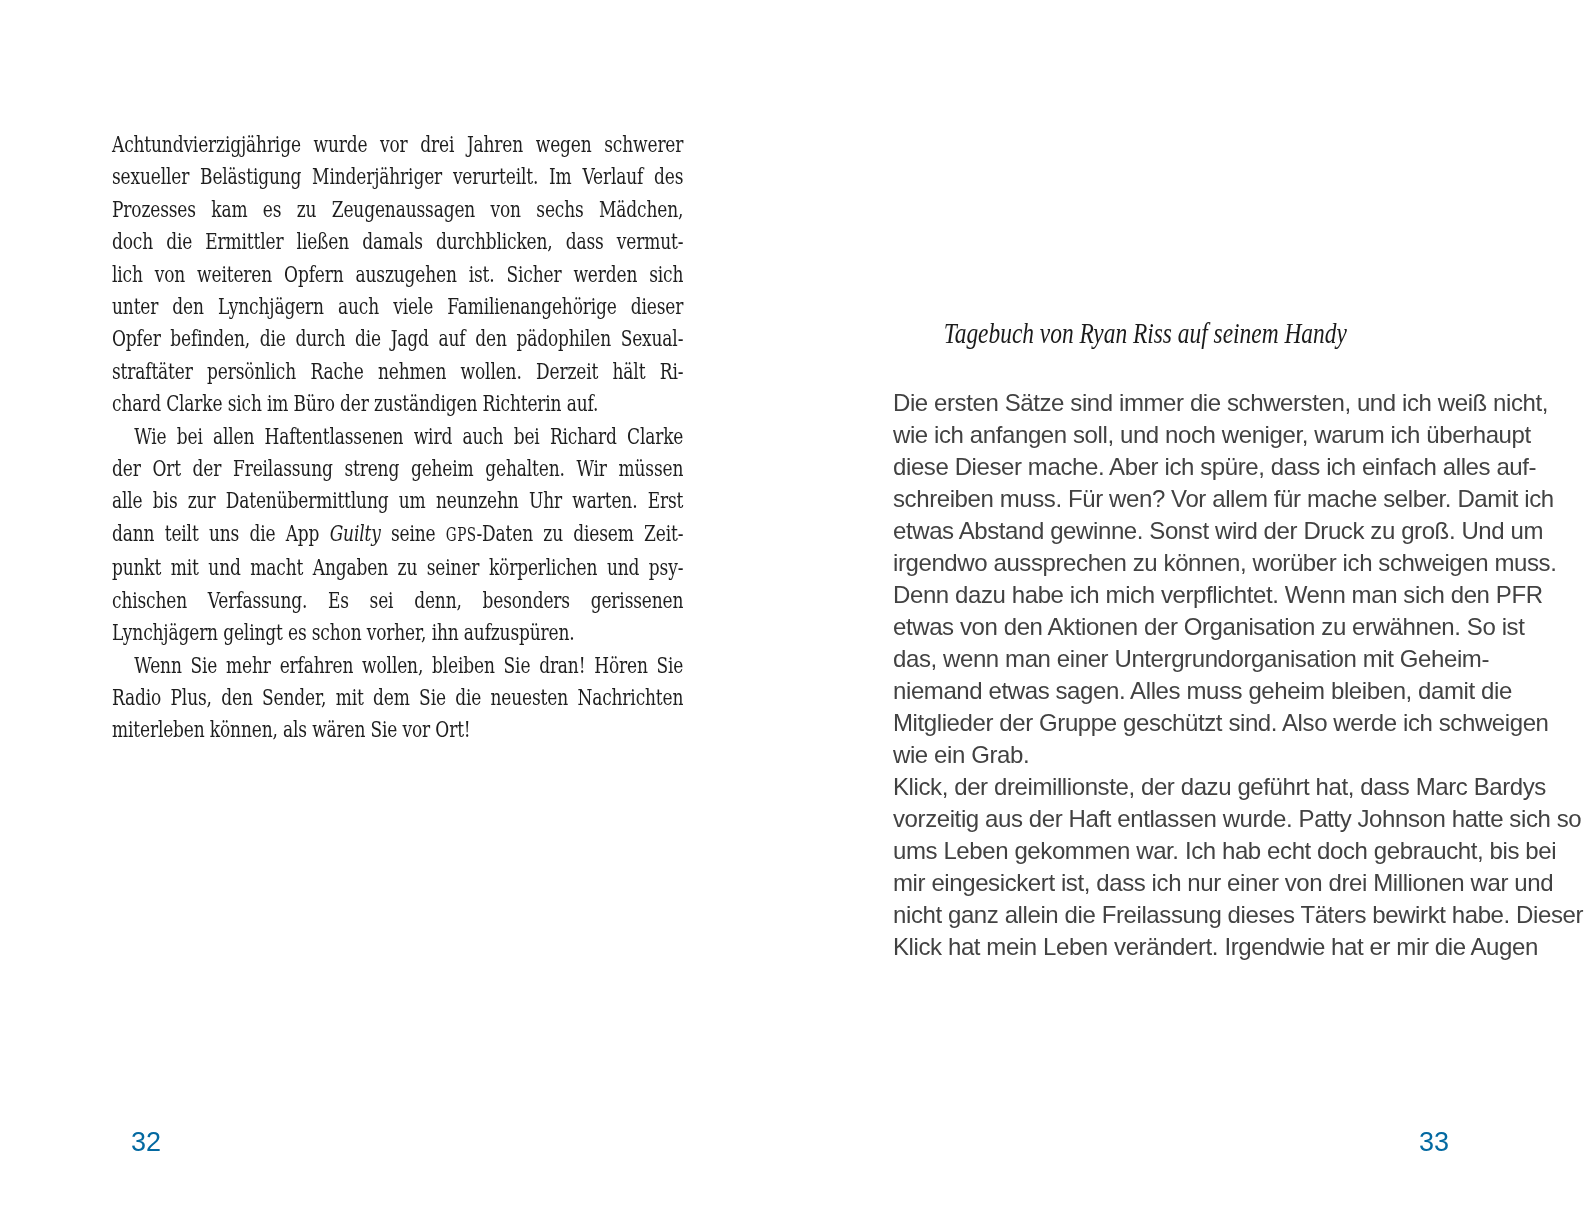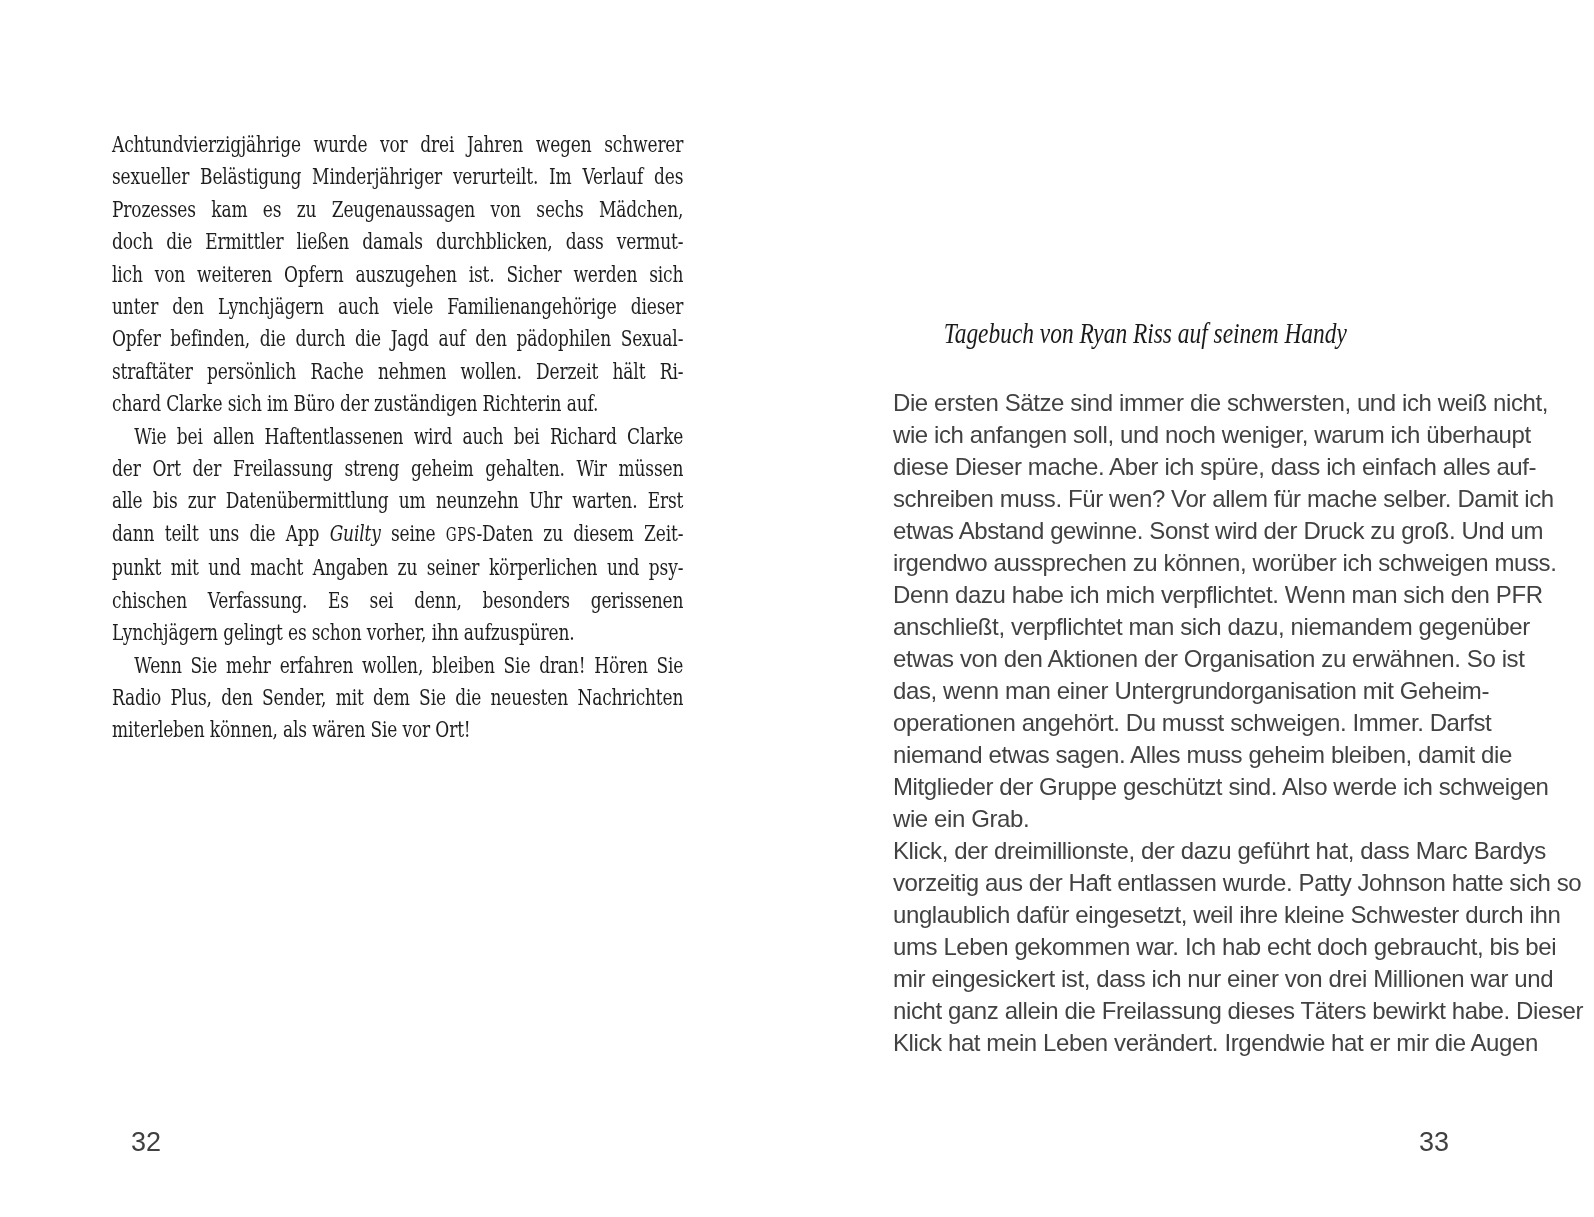--- a/index.html
+++ b/index.html
@@ -44,21 +44,21 @@
     font-style:italic;
     font-size:30px;
     color:#1b1b1b;
     white-space:nowrap;
   }
   
   .folio{
     position:absolute;
     font-family:"Liberation Sans",sans-serif;
     font-size:27px;line-height:31px;
-    color:#404040;
+    color:#0369a1;
   }
   .folio-left{left:131px;top:1100px;}
   .folio-right{left:1419px;top:1100px;}
   
   .italic{font-style:italic;}
   .smallcaps{font-size:0.8em;letter-spacing:0.6px;}
 </style>
 </head>
 <body>
 
@@ -94,30 +94,27 @@
       <span class="heading">Tagebuch von Ryan Riss auf seinem Handy</span>
     </div>
     <div class="body-right" id="rightLines">
         <div class="line">Die ersten Sätze sind immer die schwersten, und ich weiß nicht,</div>
         <div class="line">wie ich anfangen soll, und noch weniger, warum ich überhaupt</div>
         <div class="line">diese Dieser mache. Aber ich spüre, dass ich einfach alles auf-</div>
         <div class="line">schreiben muss. Für wen? Vor allem für mache selber. Damit ich</div>
         <div class="line">etwas Abstand gewinne. Sonst wird der Druck zu groß. Und um</div>
         <div class="line">irgendwo aussprechen zu können, worüber ich schweigen muss.</div>
         <div class="line">Denn dazu habe ich mich verpflichtet. Wenn man sich den PFR</div>
-        <div class="line">anschließt, verpflichtet man sich dazu, niemandem gegenüber</div>
         <div class="line">etwas von den Aktionen der Organisation zu erwähnen. So ist</div>
         <div class="line">das, wenn man einer Untergrundorganisation mit Geheim-</div>
-        <div class="line">operationen angehört. Du musst schweigen. Immer. Darfst</div>
         <div class="line">niemand etwas sagen. Alles muss geheim bleiben, damit die</div>
         <div class="line">Mitglieder der Gruppe geschützt sind. Also werde ich schweigen</div>
         <div class="line">wie ein Grab.</div>
         <div class="line">Klick, der dreimillionste, der dazu geführt hat, dass Marc Bardys</div>
         <div class="line">vorzeitig aus der Haft entlassen wurde. Patty Johnson hatte sich so</div>
-        <div class="line">unglaublich dafür eingesetzt, weil ihre kleine Schwester durch ihn</div>
         <div class="line">ums Leben gekommen war. Ich hab echt doch gebraucht, bis bei</div>
         <div class="line">mir eingesickert ist, dass ich nur einer von drei Millionen war und</div>
         <div class="line">nicht ganz allein die Freilassung dieses Täters bewirkt habe. Dieser</div>
         <div class="line">Klick hat mein Leben verändert. Irgendwie hat er mir die Augen</div>
       </div>
     <div class="folio folio-right">33</div>
   </div>
 
 </div>
 

